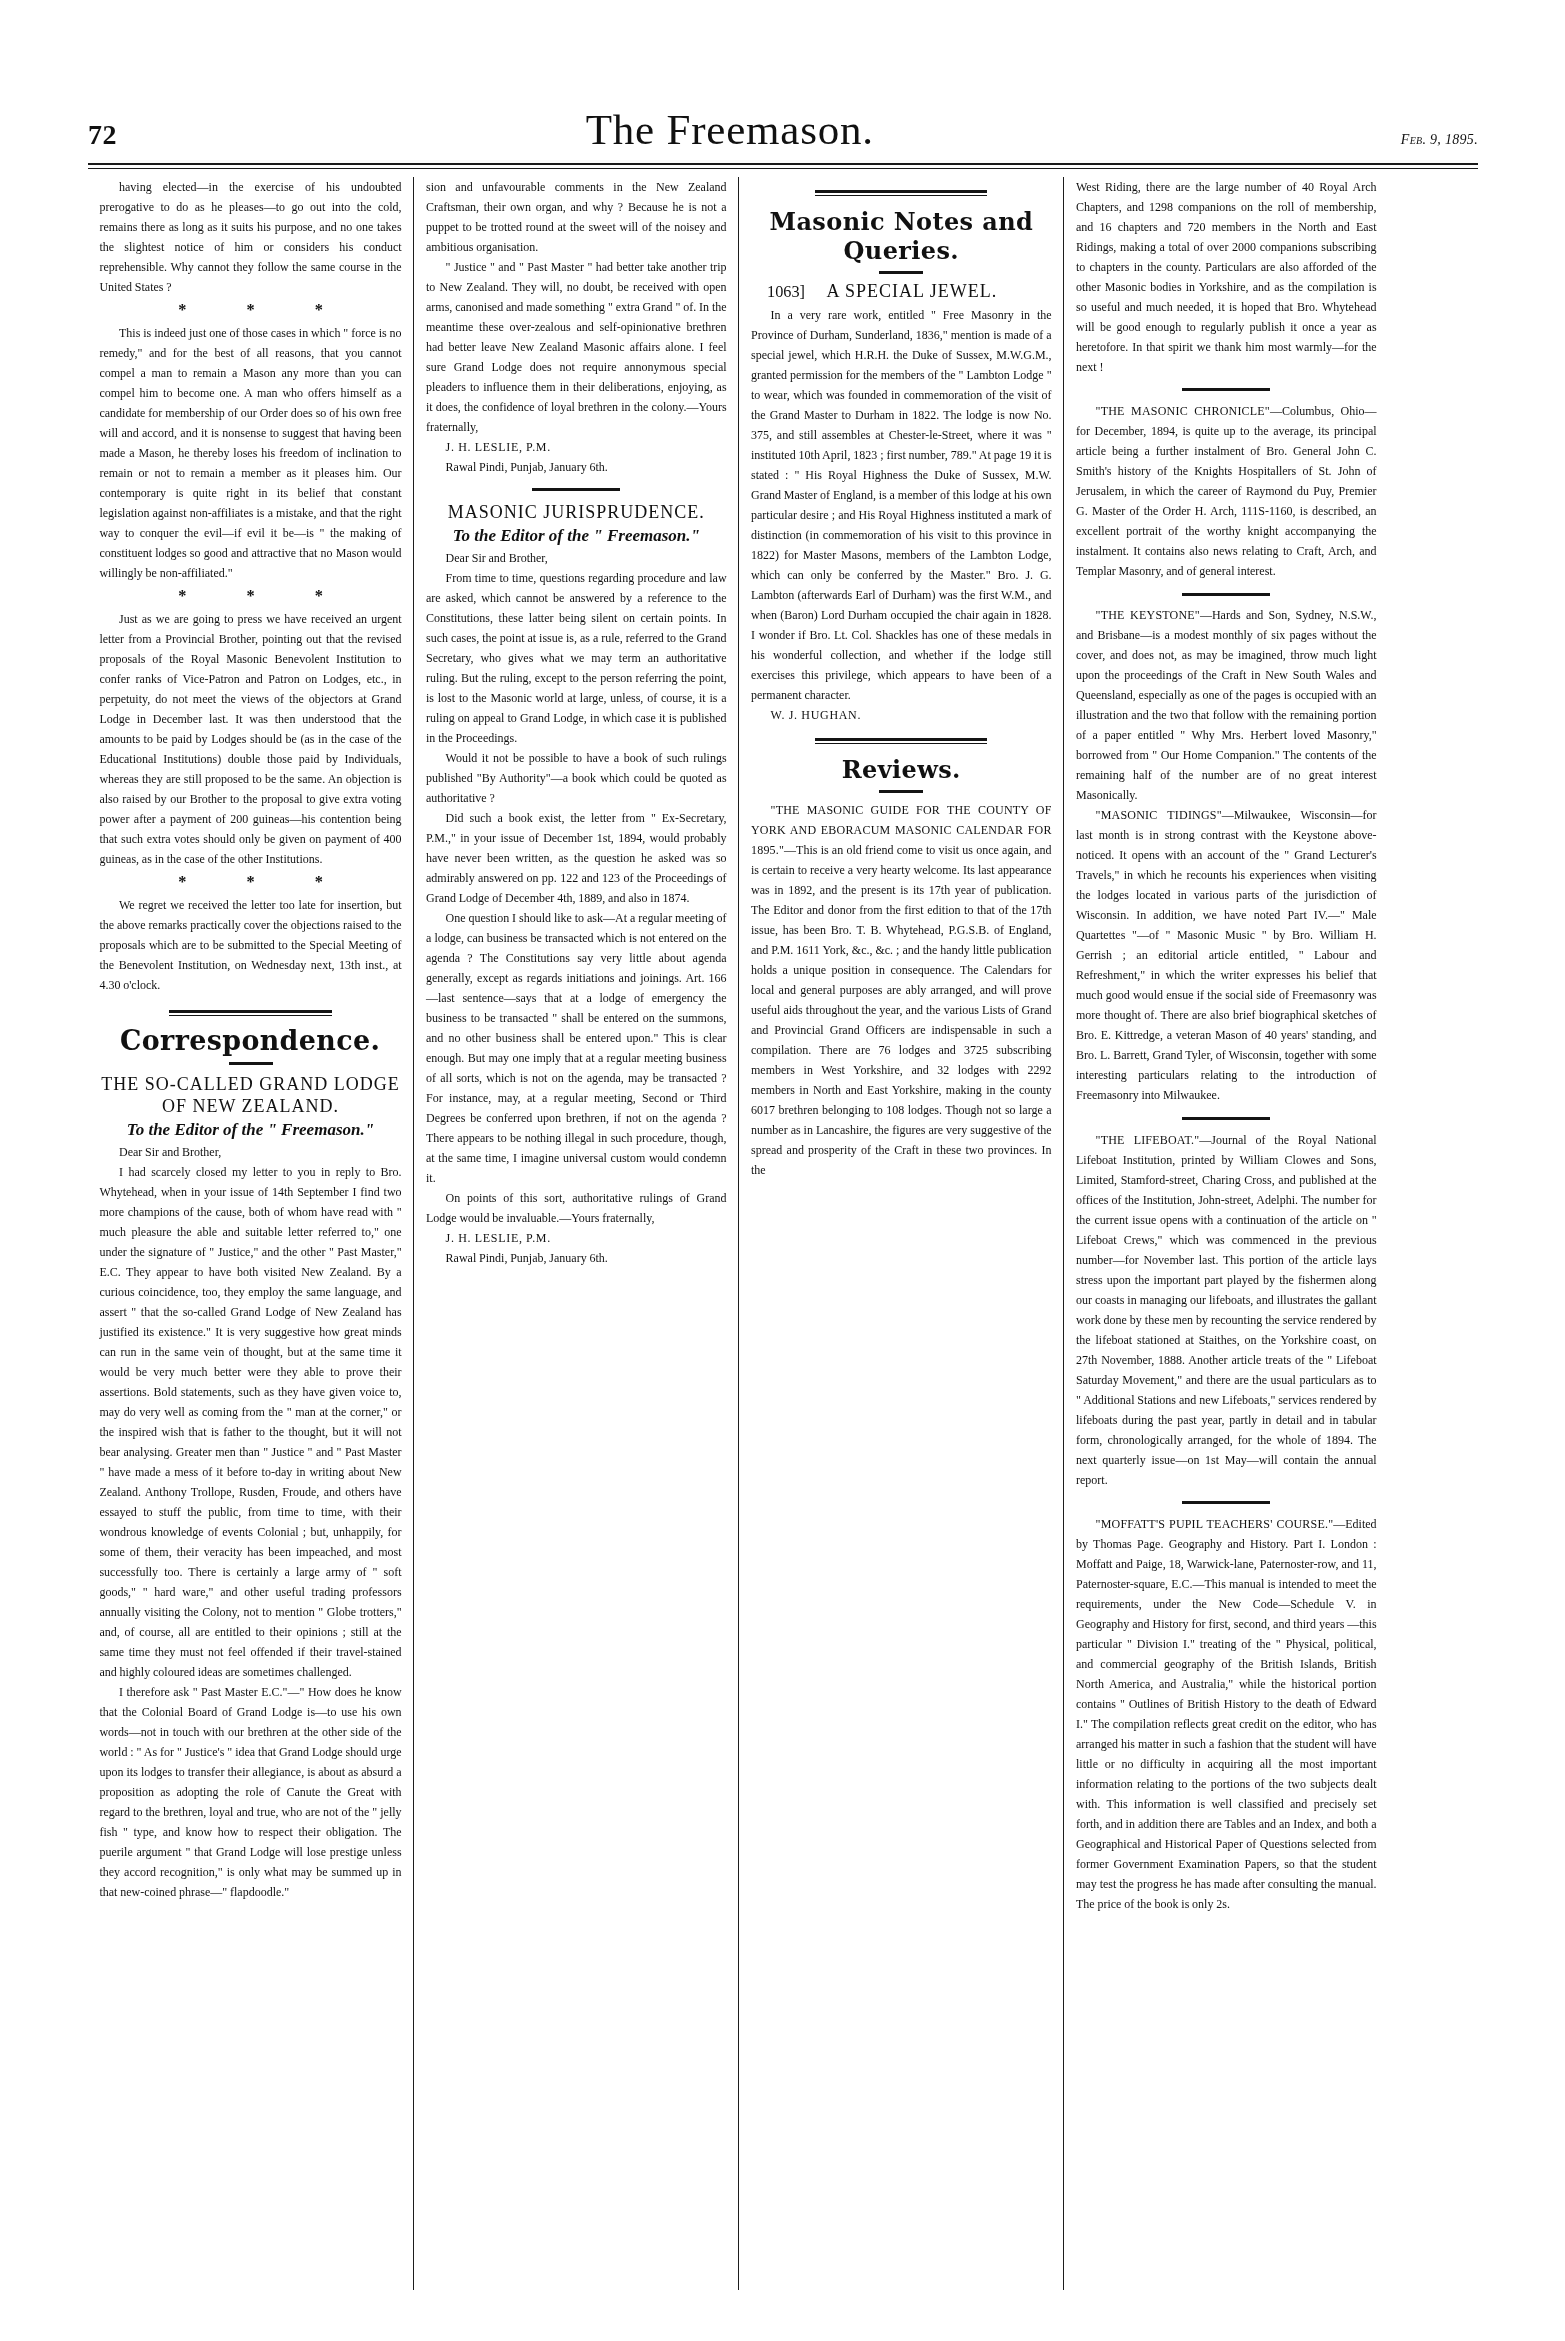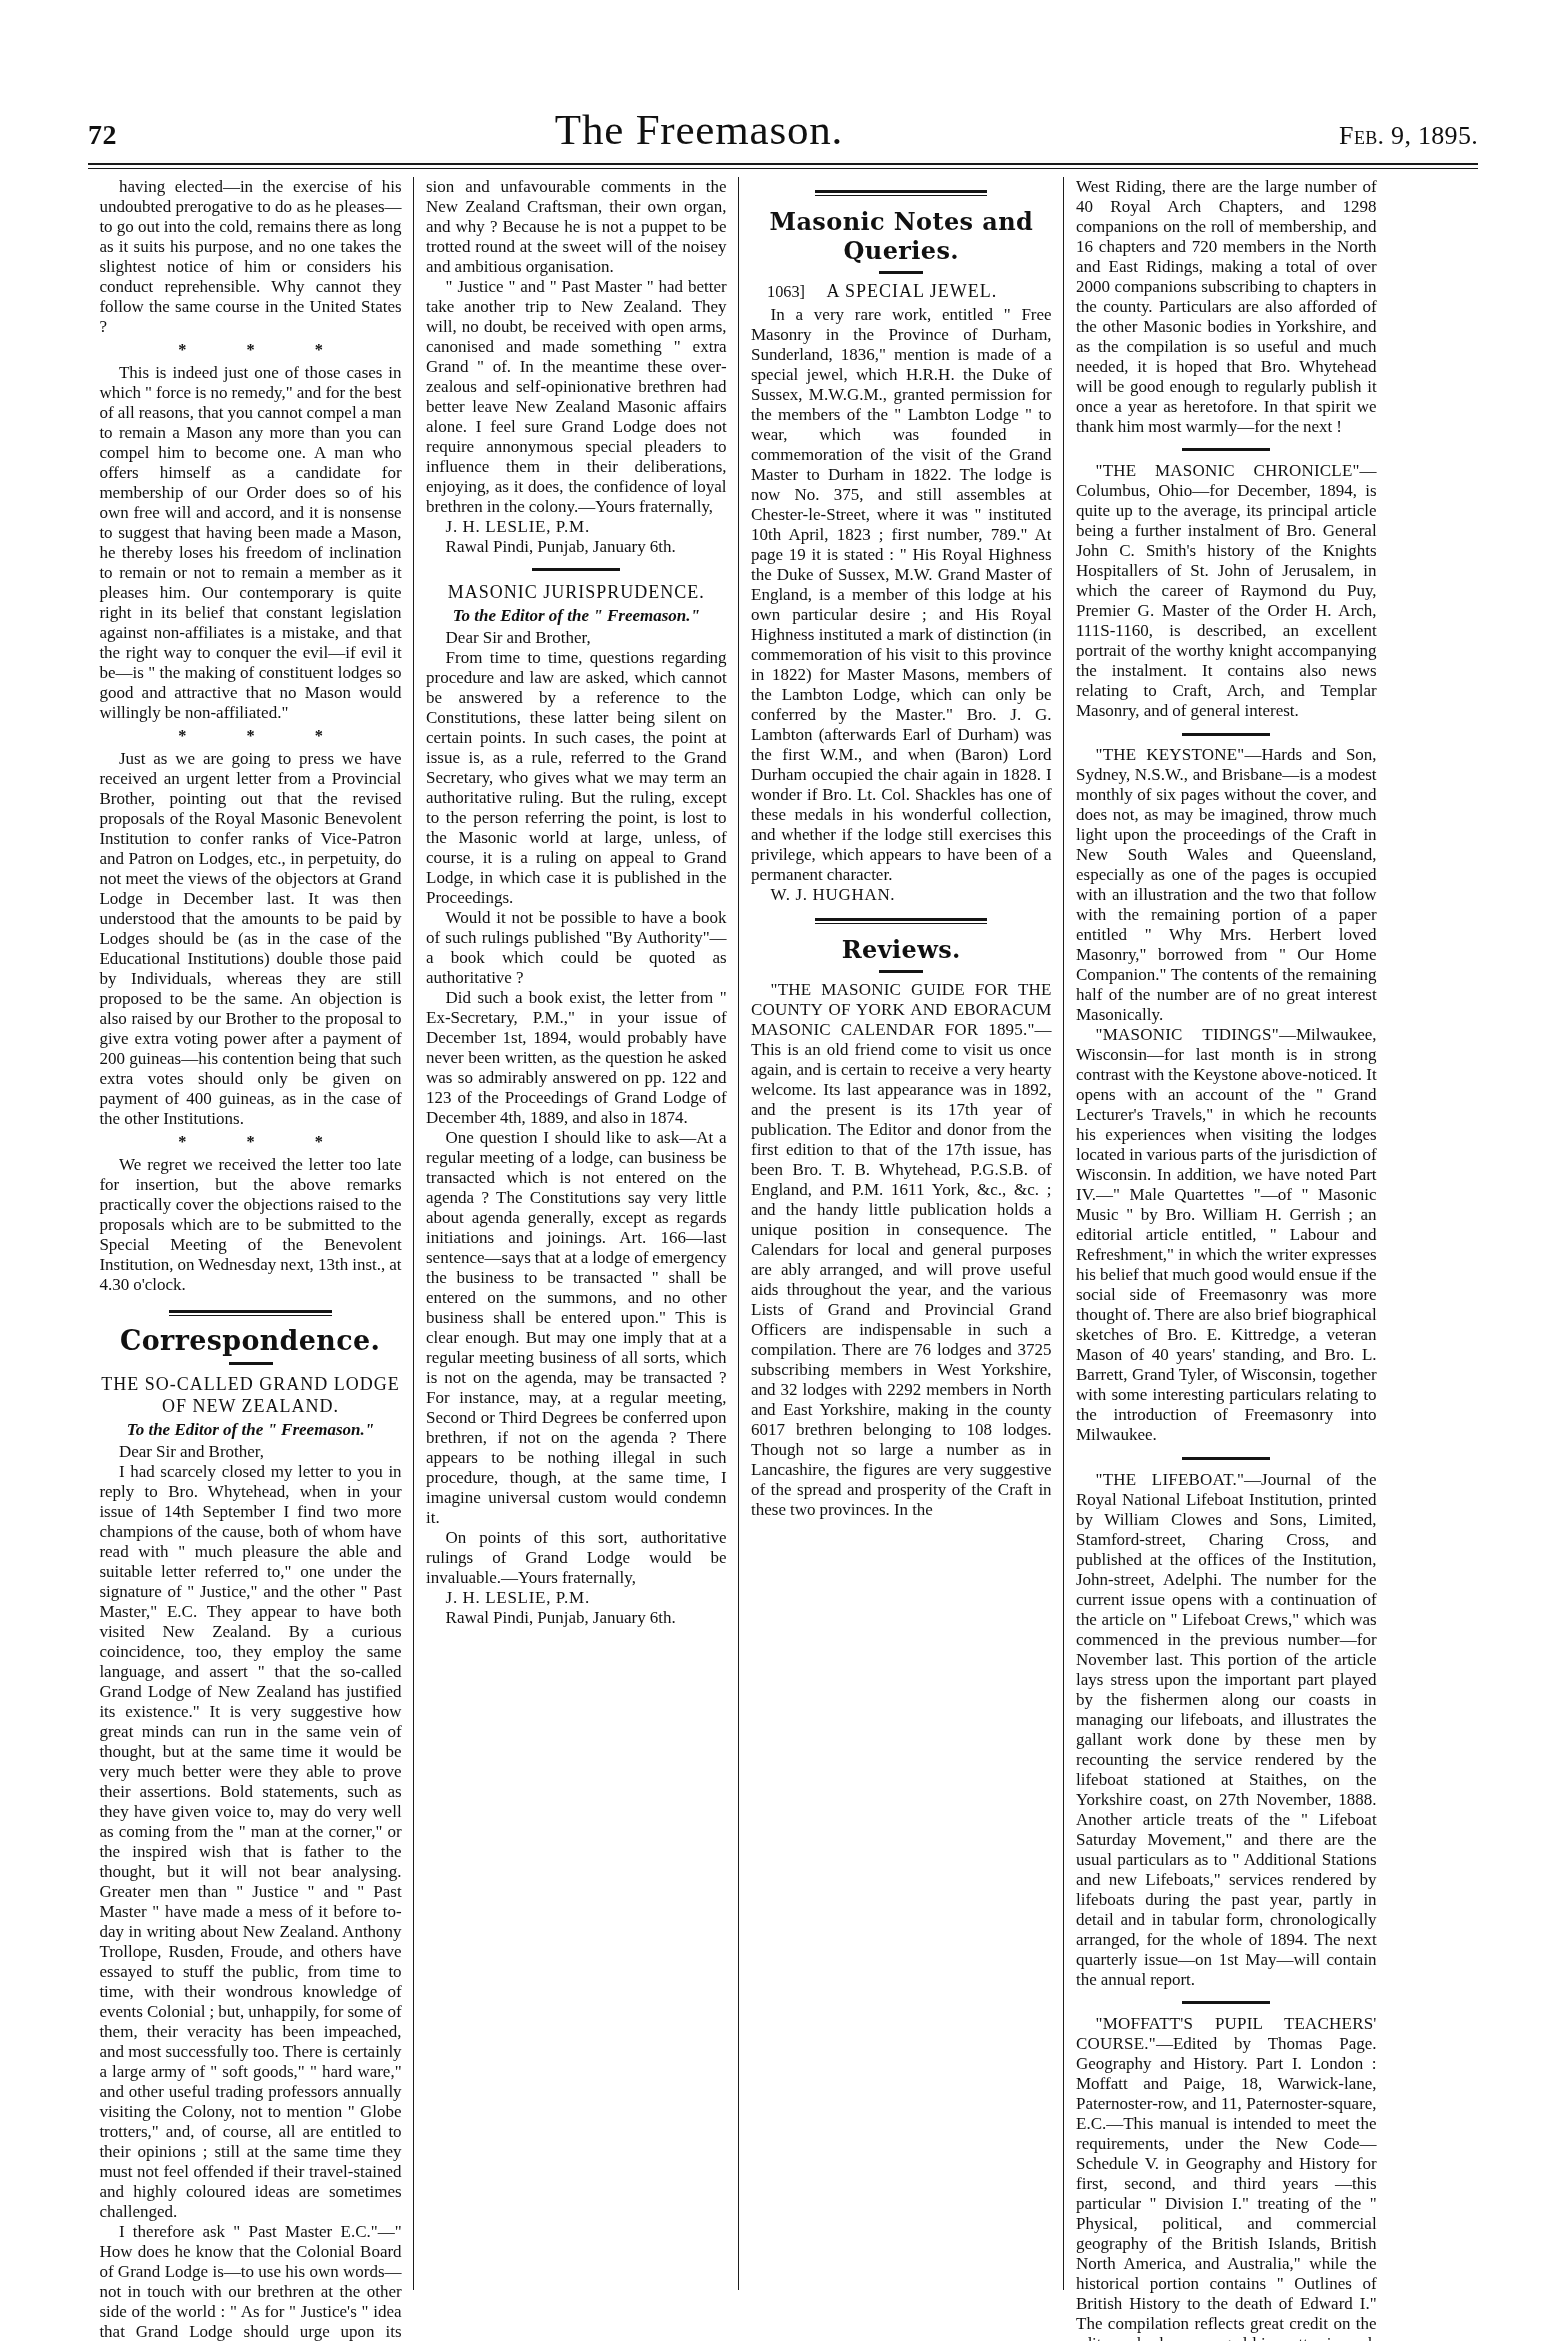--- a/index.html
+++ b/index.html
@@ -45,24 +45,25 @@
   .paper-title {
     font-family: "Liberation Serif", "DejaVu Serif", serif;
     font-size: 43px;
     font-weight: normal;
     letter-spacing: 0.8px;
     position: relative;
     left: -29px;
   }
   .issue-date {
     font-family: "Liberation Serif", serif;
-    font-size: 26px;
+    font-size: 14px;
     letter-spacing: 0.3px;
     font-variant: small-caps;
     text-transform: lowercase;
+    font-style: italic;
   }
   .issue-date::first-letter { text-transform: uppercase; }
 
   .masthead-rule {
     position: absolute;
     left: 88px;
     top: 163px;
     width: 1390px;
     border-top: 2.5px solid #1a1a1a;
     border-bottom: 0.8px solid #1a1a1a;
@@ -84,21 +85,21 @@
     padding: 0 11.4px 0 11.4px;
     position: relative;
   }
   .col + .col {
     border-left: 1.2px solid #1d1d1d;
     padding-left: 12px;
   }
 
   .col p {
     margin: 0;
-    font-size: 17px;
+    font-size: 12px;
     line-height: 20px;
     text-align: justify;
     text-indent: 19.6px;
     -webkit-hyphens: auto;
     hyphens: auto;
     word-spacing: -0.2px;
   }
   .col p.flow { text-indent: 0; }
 
   

